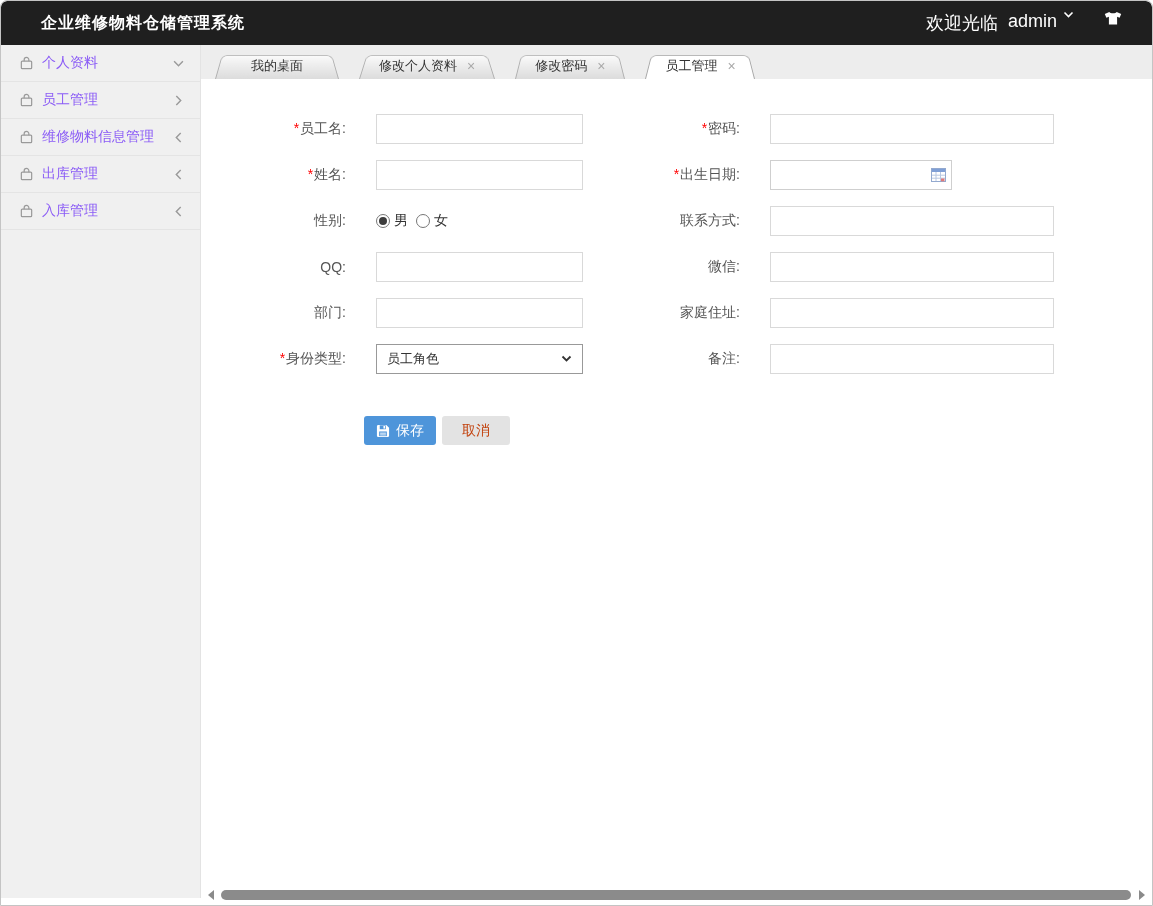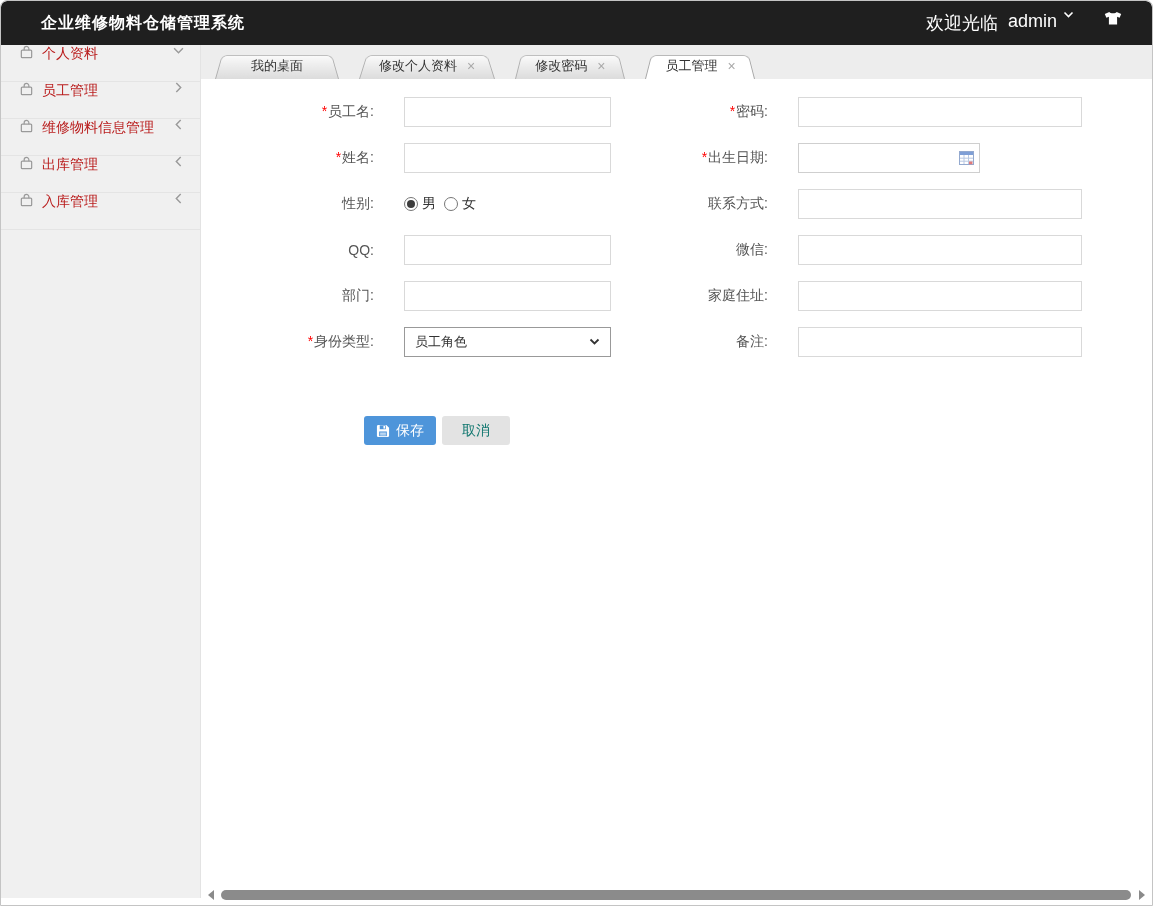--- a/index.html
+++ b/index.html
@@ -14,22 +14,22 @@
   .header-title { font-size:16px; font-weight:bold; margin-left:40px; letter-spacing:1px; }
   .header-right { margin-left:auto; margin-right:28px; display:flex; align-items:flex-start; font-size:18px; }
   .welcome { margin-right:10px; }
   .username { margin-right:6px; }
   .user-caret { display:flex; align-items:center; margin-right:28px; cursor:pointer; }
   .theme-btn { display:flex; align-items:center; cursor:pointer; }
 
   
   .sidebar { position:absolute; top:44px; left:0; width:200px; height:853px;
              background:#f0f0f0; border-right:1px solid #e3e3e3; }
-  .side-item { height:37px; display:flex; align-items:flex-start; padding:0 16px 0 18px;
-               border-bottom:1px solid #e4e4e4; cursor:pointer; font-size:14px; color:#b91c1c; }
+  .side-item { height:37px; display:flex; align-items:center; padding:0 16px 0 18px;
+               border-bottom:1px solid #e4e4e4; cursor:pointer; font-size:14px; color:#8b5cf6; }
   .side-item .mi { display:flex; align-items:center; margin-right:8px; }
   .side-item .chev { margin-left:auto; display:flex; align-items:center; }
 
   
   .collapse-handle { position:absolute; top:430px; left:200px; width:16px; height:47px;
                      background:#e9e9e9; border-radius:0 7px 7px 0; cursor:pointer;
                      display:flex; align-items:center; justify-content:center; }
   .collapse-handle .tri { width:0; height:0; border-top:7px solid transparent;
                      border-bottom:7px solid transparent; border-right:9px solid #b3b3b3; }
 
@@ -41,22 +41,22 @@
   .tab.wide { padding:0 36px; }
   .tab::before { content:""; position:absolute; inset:0; z-index:0;
          background:linear-gradient(#fafafa,#dcdcdc); border:1px solid #b0b0b0; border-bottom:none;
          border-radius:6px 6px 0 0; transform:perspective(30px) rotateX(8deg); transform-origin:bottom; }
   .tab.active::before { background:#fff; border-color:#a8a8a8; }
   .tab > * { position:relative; z-index:1; }
   .tab .close { margin-left:10px; color:#a9a9a9; font-size:14px; line-height:1; cursor:pointer; }
 
   
   .main { position:absolute; top:78px; left:200px; right:0; bottom:0; background:#fff; }
-  .form-grid { position:absolute; top:10px; left:0; display:grid;
-               grid-template-columns:175px 207px 187px 284px; grid-auto-rows:46px; align-items:center;padding-left:28px; }
+  .form-grid { position:absolute; top:27px; left:0; display:grid;
+               grid-template-columns:175px 207px 187px 284px; grid-auto-rows:46px; align-items:center; }
   .lbl { text-align:right; padding-right:30px; font-size:14px; color:#555; white-space:nowrap; }
   .req { color:#ff0000; margin-right:1px; }
   .txt { width:100%; height:30px; border:1px solid #d9d9d9; background:#fff; padding:0 8px;
          font-size:14px; font-family:inherit; color:#333; outline:none; }
   .date-wrap { position:relative; width:182px; }
   .date-wrap .txt { border-color:#cfcfcf; padding-right:26px; }
   .cal { position:absolute; right:6px; top:8px; cursor:pointer; display:flex; }
   .radios { display:flex; align-items:center; font-size:14px; color:#333; }
   .radio { position:relative; width:14px; height:14px; border:1px solid #777; border-radius:50%;
            background:#fff; margin-right:4px; cursor:pointer; display:inline-block; }
@@ -64,21 +64,21 @@
            background:#3c3c3c; border-radius:50%; }
   .radio-label { margin-right:8px; }
   .select { width:100%; height:30px; border:1px solid #999; background:#fff; display:flex;
             align-items:center; padding:0 10px; font-size:13px; color:#333; cursor:pointer; }
   .select .sel-caret { margin-left:auto; display:flex; }
 
   .btn-row { position:absolute; top:317px; left:163px; display:flex; gap:6px;margin-top:20px; }
   .btn { height:29px; border:none; border-radius:3px; font-size:14px; font-family:inherit;
          cursor:pointer; display:inline-flex; align-items:center; justify-content:center; }
   .btn-save { width:72px; background:#4e95da; color:#fff; gap:6px; }
-  .btn-cancel { width:68px; background:#e3e3e3; color:#0f766e; }
+  .btn-cancel { width:68px; background:#e3e3e3; color:#c2410c; }
 
   
   .hscroll { position:absolute; left:207px; right:7px; bottom:4px; height:12px;
              display:flex; align-items:center; }
   .hs-arrow { width:0; height:0; border-top:5px solid transparent; border-bottom:5px solid transparent; cursor:pointer; }
   .hs-left { border-right:6px solid #8a8a8a; }
   .hs-right { border-left:6px solid #8a8a8a; }
   .hs-thumb { flex:1; height:10px; background:#8b8b8b; border-radius:5px; margin:0 8px 0 7px; cursor:grab; }
 </style>
 </head>

